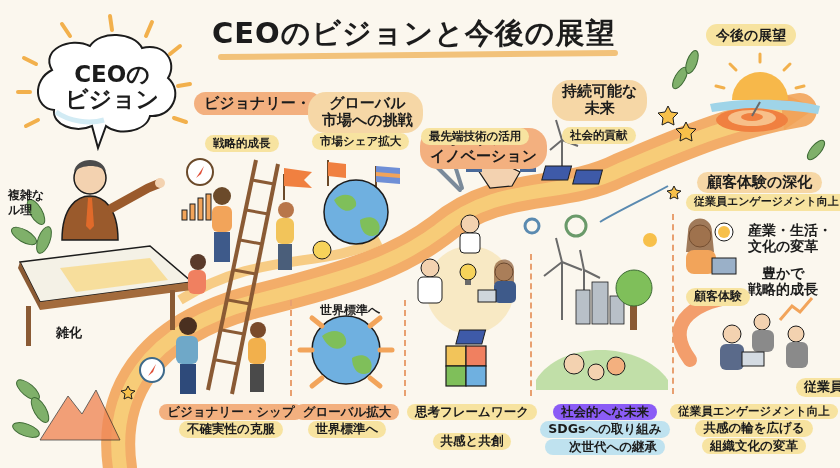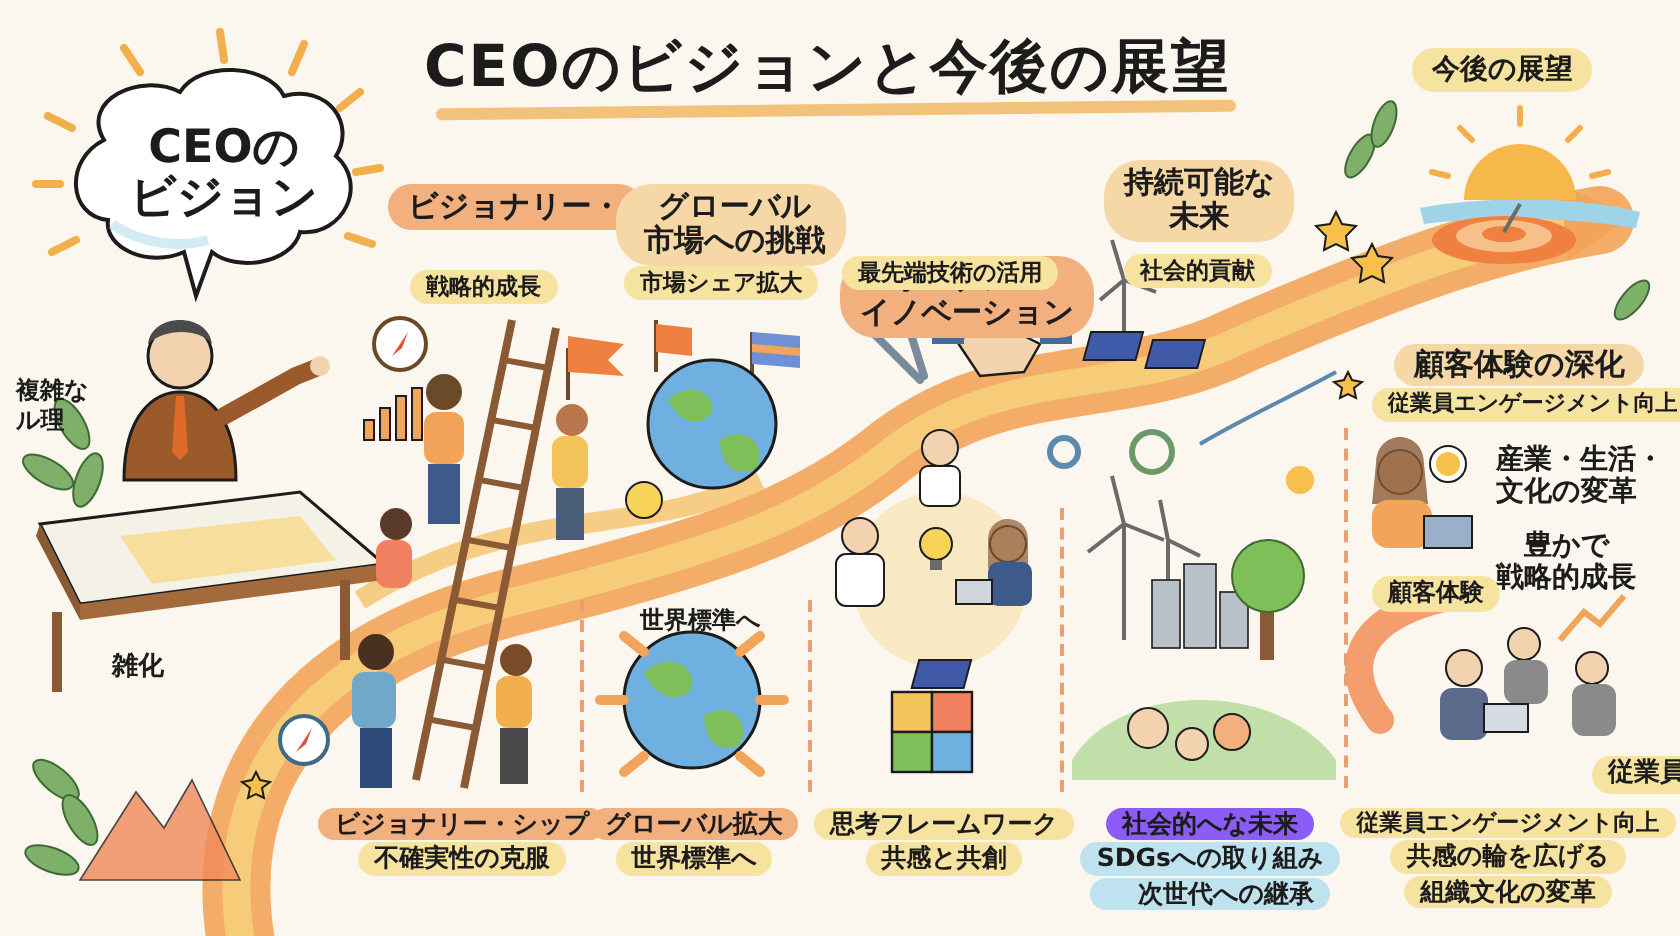--- a/index.html
+++ b/index.html
@@ -368,21 +368,21 @@
 <div class="abs" style="left:162px; top:404px; width:138px; display:flex; flex-direction:column; align-items:center; gap:1px;">
   <div class="pill pill-orange bot" style="position:static;">ビジョナリー・シップ</div>
   <div class="pill pill-yellow bot" style="position:static;">不確実性の克服</div>
 </div>
 
 <div class="abs" style="left:282px; top:404px; width:130px; display:flex; flex-direction:column; align-items:center; gap:1px;">
   <div class="pill pill-orange bot" style="position:static;">グローバル拡大</div>
   <div class="pill pill-yellow bot" style="position:static;">世界標準へ</div>
 </div>
 
-<div class="abs" style="left:410px; top:404px; width:124px; display:flex; flex-direction:column; align-items:center; gap:1px;">
+<div class="abs" style="left:410px; top:404px; width:124px; display:flex; flex-direction:column; align-items:center; gap:13px;">
   <div class="pill pill-yellow bot" style="position:static;">思考フレームワーク</div>
   <div class="pill pill-yellow bot" style="position:static;">共感と共創</div>
 </div>
 
 <div class="abs" style="left:538px; top:404px; width:134px; display:flex; flex-direction:column; align-items:center; gap:1px;">
   <div class="pill pill-green bot" style="position:static;">社会的へな未来</div>
   <div class="pill pill-blue bot" style="position:static;">SDGsへの取り組み</div>
   <div class="pill pill-blue bot" style="position:static;padding-left:24px;">次世代への継承</div>
 </div>
 

